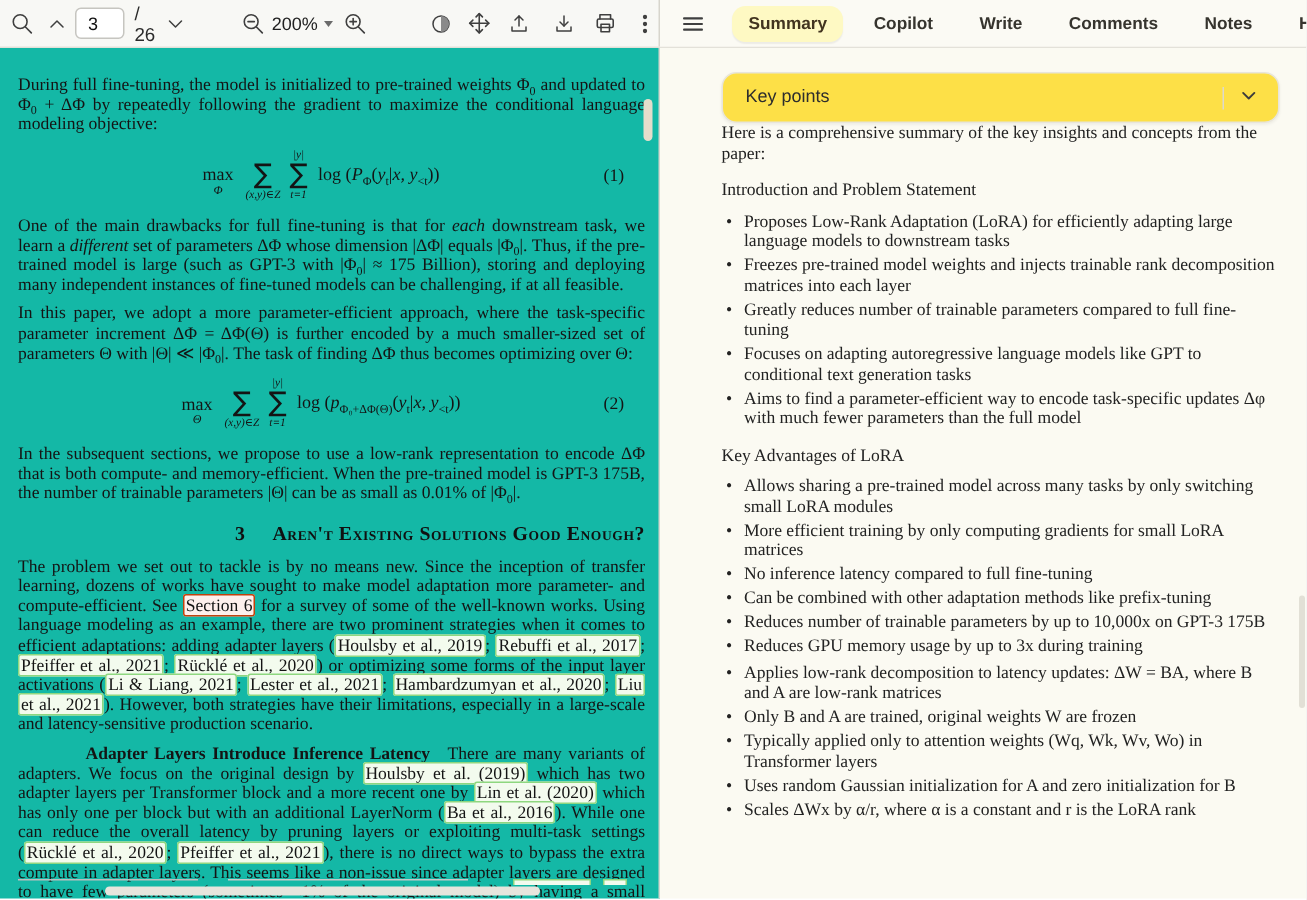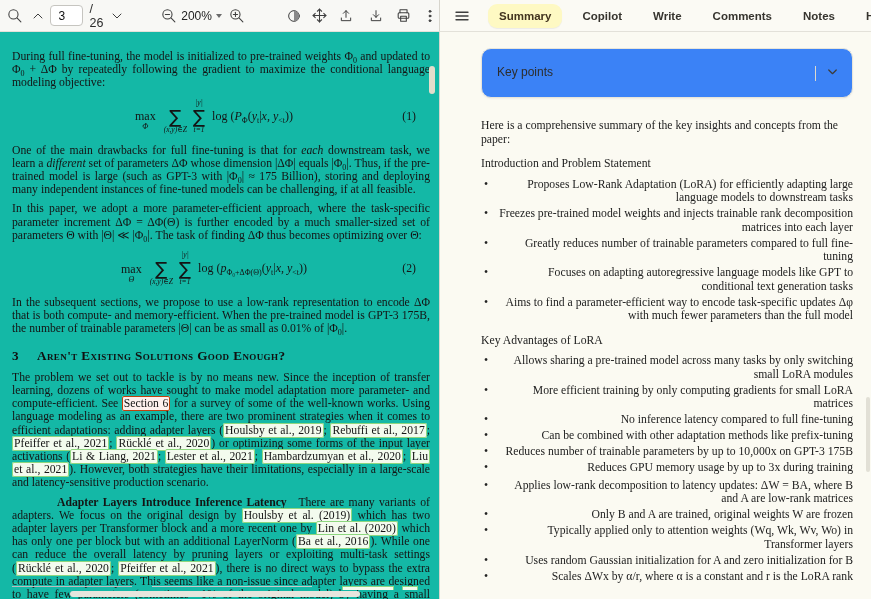--- a/index.html
+++ b/index.html
@@ -39,21 +39,21 @@
               border-right:1px solid #d7d5cd; overflow:hidden; }
   .doc { padding:18px 9px 0 12px; font-family:"Liberation Serif","DejaVu Serif",serif;
          font-size:11.7px; line-height:13.2px; color:#141414; }
   .docp { margin:0 0 6px; text-align:justify; }
   .b { font-weight:bold;margin-left:45px; } .i { font-style:italic; }
   .doc sub { font-size:8px; line-height:0; }
   .cite { border-radius:2px; padding:0 1px; -webkit-box-decoration-break:clone; box-decoration-break:clone; }
   .cite.g { border:1px solid #8ed77f; background:#f3fbee; }
   .cite.r { border:1px solid #c2410c; background:#fdf0ed; }
   .doch { font-size:13.2px; font-weight:600; margin:13px 0 9px; font-variant:small-caps;
-          letter-spacing:.4px; color:#101010; }
+          letter-spacing:.4px; color:#101010;text-align:right; }
   .doch .hn { margin-right:18px; }
 
   
   .eq { position:relative; display:flex; align-items:center; justify-content:center;
         margin:9px 14px 9px 0; font-size:12px; }
   .eop { display:inline-flex; flex-direction:column; align-items:center; line-height:1; margin-right:5px; padding-top:8px; }
   .eopsub { font-size:8px; font-style:italic; margin-top:1px; }
   .esum { display:inline-flex; flex-direction:column; align-items:center; line-height:1; margin:0 3px; }
   .elim { font-size:7.5px; font-style:italic; height:9px; display:block; white-space:nowrap; }
   .sigma { font-size:18px; line-height:1; font-family:"DejaVu Sans",sans-serif; }
@@ -68,31 +68,31 @@
              background:#e7e5dd; cursor:pointer; }
   .vthumb-left { position:absolute; right:4px; top:34px; width:6px; height:28px; border-radius:3px;
                  background:#e5ddcb; cursor:pointer; }
   .vthumb-right { position:absolute; right:1px; top:365px; width:4px; height:75px; border-radius:2px;
                   background:#e2e0d6; cursor:pointer; }
 
   
   .ai-pane { flex:1; background:#fbfaf2; position:relative; overflow:hidden; }
   .ai-body { padding:16px 18px 0 41px; font-family:"Liberation Serif","DejaVu Serif",serif;
              font-size:11.7px; line-height:13.5px; color:#222; }
-  .kp-card { display:flex; align-items:center; height:50px; background:#3b82f6; border:1px solid #e8e5da;
+  .kp-card { display:flex; align-items:center; height:34px; background:#fde047; border:1px solid #e8e5da;
              border-radius:10px; padding:0 12px 0 15px; box-shadow:0 1px 2px rgba(0,0,0,.05);
-             margin-bottom:21px; cursor:pointer; }
+             margin-bottom:0; cursor:pointer; }
   .kp-label { font-family:"Liberation Sans",sans-serif; font-size:12px; color:#2d2d2d; }
   .kp-right { margin-left:auto; display:flex; align-items:center; gap:9px; }
   .kp-div { width:1px; height:15px; background:#ddd9cc; }
   .kp-chevron svg { stroke:#3c3c3c; fill:none; stroke-width:2; stroke-linecap:round; stroke-linejoin:round; }
   .intro { margin:0 0 10px; }
   .sec-h { margin:11px 0 7px; }
   .bullets { list-style:none; margin:0 0 4px; padding:0; }
-  .bullets li { position:relative; padding-left:15px; margin-bottom:2.5px;text-align:right; }
+  .bullets li { position:relative; padding-left:15px; margin-bottom:2.5px; }
   .bullets li::before { content:"•"; position:absolute; left:3px; }
 </style>
 </head>
 <body>
 
 <div class="app">
 
   <header class="toolbar">
     <div class="tb-left">
       <button class="tbtn">

